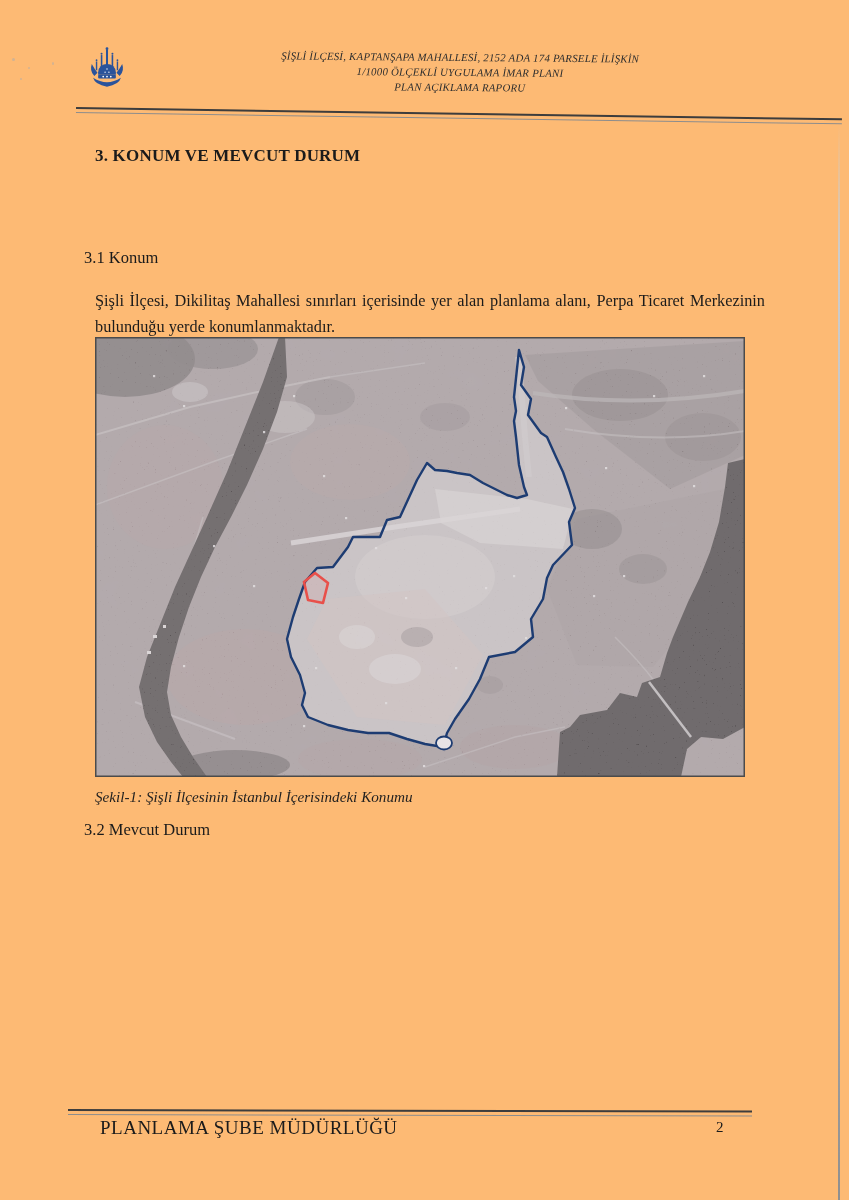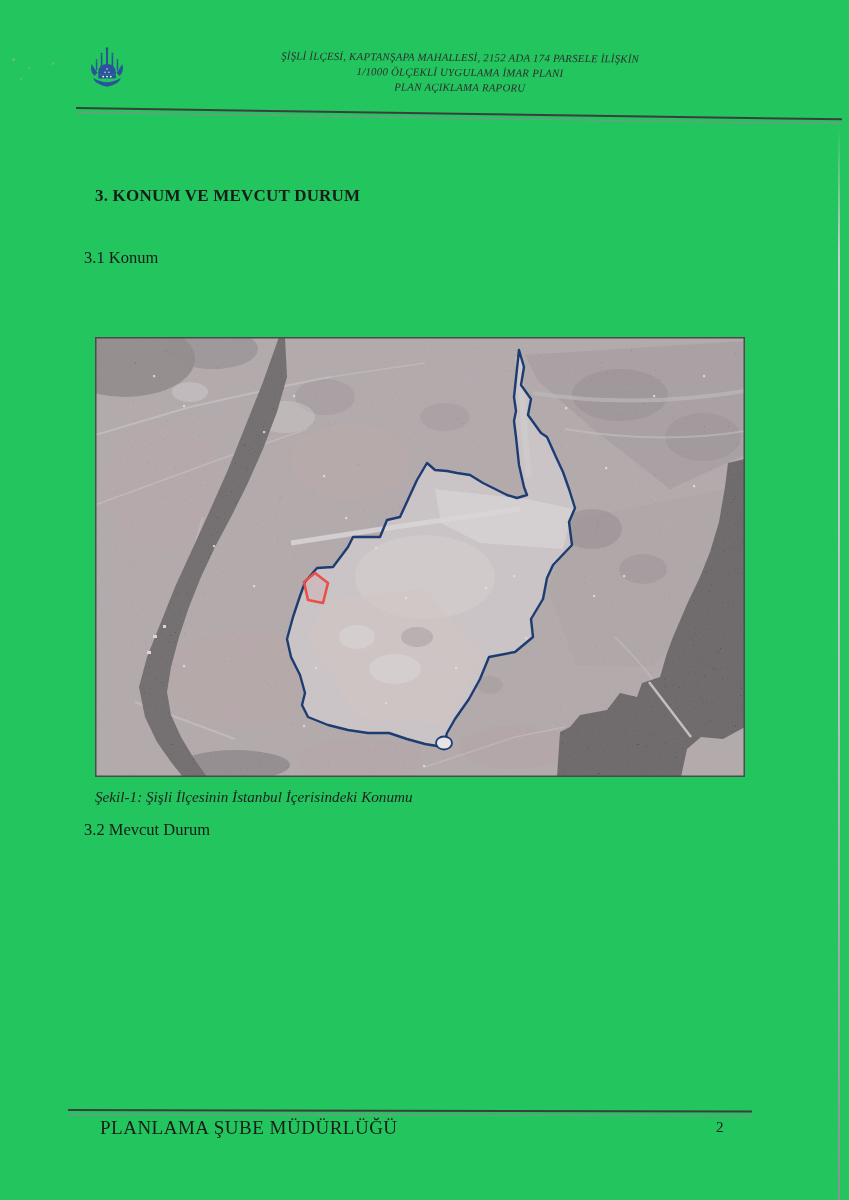--- a/index.html
+++ b/index.html
@@ -1,28 +1,28 @@
 <!DOCTYPE html>
 <html><head>
 <meta charset="utf-8">
 <style>
   html,body{margin:0;padding:0;background:#f4f4f4;}
-  .page{position:relative;width:849px;height:1200px;background:#22c55e;overflow:hidden;
+  .page{position:relative;width:849px;height:1200px;background:#fdba74;overflow:hidden;
         font-family:"Liberation Serif", serif;color:#1b1b1b;}
   .speck{position:absolute;background:#adadad;border-radius:50%;opacity:.55;}
   .scan-edge{position:absolute;top:125px;right:9px;width:2px;height:1075px;
              background:linear-gradient(to bottom, rgba(200,200,200,0) 0%, #cccccc 12%, #bdbdbd 55%, #8f8f8f 100%);}
   .logo{position:absolute;left:88px;top:40px;width:38px;height:58px;}
   .header-text{position:absolute;left:180px;top:50px;width:560px;text-align:center;
                font-style:italic;font-size:10.8px;line-height:15px;letter-spacing:.25px;color:#2e2e2e;
                transform:rotate(.5deg);}
   .double-rule{position:absolute;height:3px;border-top:2.4px solid #3d3d3d;border-bottom:1.3px solid #8d8d8d;}
   .header-rule{left:76px;top:107px;width:766px;transform:rotate(.85deg);transform-origin:left center;}
   .footer-rule{left:68px;top:1109px;width:684px;transform:rotate(.12deg);transform-origin:left center;}
-  .h2{position:absolute;left:95px;top:146px;font-size:17px;font-weight:bold;letter-spacing:.2px;margin-top:40px;}
+  .h2{position:absolute;left:95px;top:146px;font-size:17px;font-weight:bold;letter-spacing:.2px;}
   .h3{position:absolute;left:84px;font-size:16.5px;font-weight:normal;}
   .par{position:absolute;left:95px;width:670px;font-size:16.3px;line-height:26px;text-align:justify;}
   #s31h{top:248px;} #p2{top:272px;} #p1{top:172px;} #s32h{top:820px;} #p3{top:845px;}
   .figure{position:absolute;left:95px;top:337px;width:650px;height:440px;}
   .caption{position:absolute;left:95px;top:788px;width:650px;
            font-style:italic;font-size:15.2px;color:#1f1f1f;}
   .footer-left{position:absolute;left:100px;top:1117px;font-size:19px;letter-spacing:.5px;}
   .page-num{position:absolute;left:716px;top:1119px;font-size:15px;}
 </style>
 </head>
@@ -70,20 +70,21 @@
     <div>ŞİŞLİ İLÇESİ, KAPTANŞAPA MAHALLESİ, 2152 ADA 174 PARSELE İLİŞKİN</div>
     <div>1/1000 ÖLÇEKLİ UYGULAMA İMAR PLANI</div>
     <div>PLAN AÇIKLAMA RAPORU</div>
   </div>
 
   <div class="double-rule header-rule"></div>
 
   <div class="h2">3. KONUM VE MEVCUT DURUM</div>
 
   <div class="h3" id="s31h">3.1 Konum</div>
+  <p class="par" id="p2">Şişli İlçesi, Dikilitaş Mahallesi sınırları içerisinde yer alan planlama alanı, Perpa Ticaret Merkezinin bulunduğu yerde konumlanmaktadır.</p>
 
   <div class="figure">
     <svg viewBox="0 0 650 440" width="650" height="440">
       <defs>
         <clipPath id="mapClip">
             <rect x="0" y="0" width="650" height="440"></rect>
           </clipPath>
         <filter id="grainF" x="0%" y="0%" width="100%" height="100%">
           <feTurbulence type="fractalNoise" baseFrequency="0.55" numOctaves="2" seed="11"></feTurbulence>
           <feColorMatrix type="matrix" values="0 0 0 0 0.85  0 0 0 0 0.82  0 0 0 0 0.83  0.9 0.9 0.9 0 0"></feColorMatrix>

